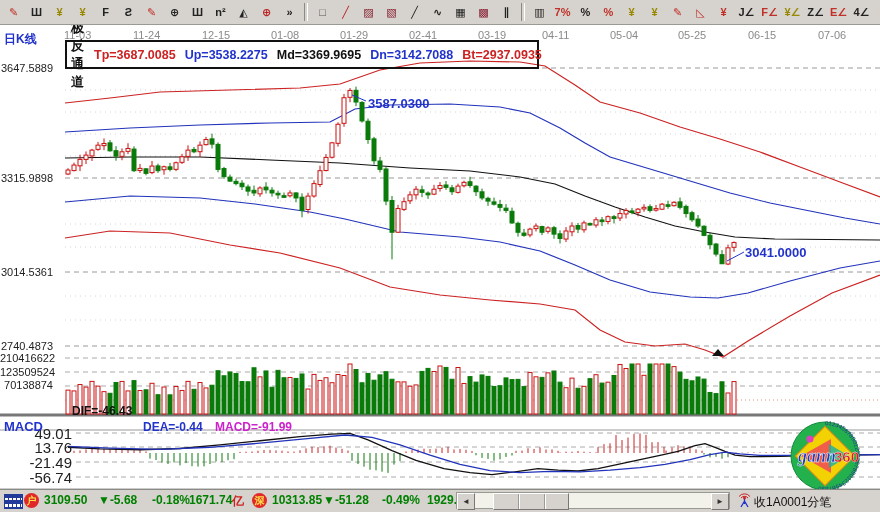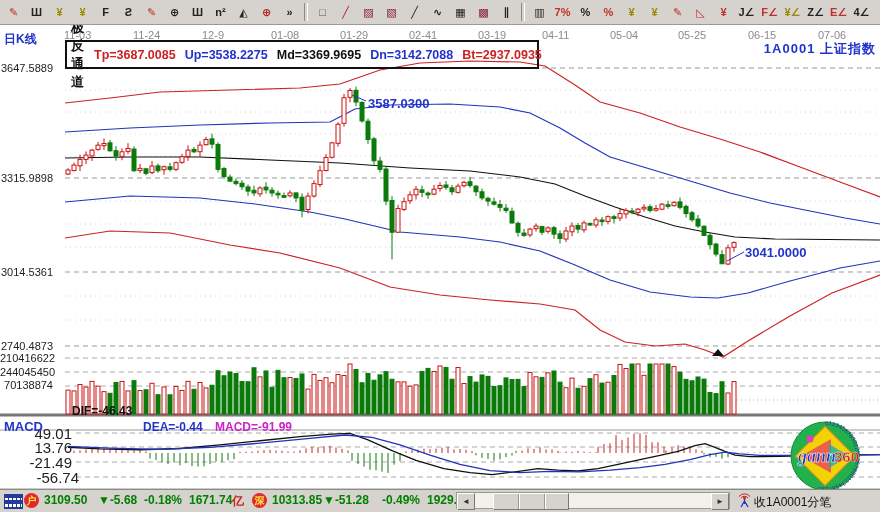--- a/index.html
+++ b/index.html
@@ -613,57 +613,53 @@
         <span style="color: rgb(34, 34, 34);">Z∠</span>
         <span style="color: rgb(192, 48, 40);">E∠</span>
         <span style="color: rgb(34, 34, 34);">4∠</span>
       </div>
   </div>
 
   <div class="lbl kline">日K线</div>
   <div class="dates">
       <span style="left: 64px;">11-03</span>
       <span style="left: 133px;">11-24</span>
-      <span style="left: 202px;">12-9</span>
+      <span style="left: 202px;">12-15</span>
       <span style="left: 271px;">01-08</span>
       <span style="left: 340px;">01-29</span>
       <span style="left: 409px;">02-41</span>
       <span style="left: 478px;">03-19</span>
       <span style="left: 542px;">04-11</span>
       <span style="left: 610px;">05-04</span>
       <span style="left: 678px;">05-25</span>
       <span style="left: 748px;">06-15</span>
       <span style="left: 818px;">07-06</span>
     </div>
-  <div class="lbl symbol-lbl">
-    <span>1A0001</span>
-    <span>上证指数</span>
-  </div>
 
   <div class="chbox">
     <span class="t">极反通道</span>
     <span style="display:contents"><span class="cb-item" style="color: rgb(204, 34, 34);">Tp=3687.0085</span><span class="cb-item" style="color: rgb(34, 51, 204);">Up=3538.2275</span><span class="cb-item" style="color: rgb(17, 17, 17);">Md=3369.9695</span><span class="cb-item" style="color: rgb(34, 51, 204);">Dn=3142.7088</span><span class="cb-item" style="color: rgb(204, 34, 34);">Bt=2937.0935</span></span>
   </div>
 
   <div class="paxis">
       <span style="top: 68px;">3647.5889</span>
       <span style="top: 178px;">3315.9898</span>
       <span style="top: 272px;">3014.5361</span>
       <span style="top: 346px;">2740.4873</span>
     </div>
   <div class="vaxis">
       <span style="top: 358px;">210416622</span>
-      <span style="top: 372px;">244045450</span>
+      <span style="top: 372px;">123509524</span>
       <span style="top: 385px;">70138874</span>
     </div>
   <div class="maxis">
       <span style="top: 433px;">49.01</span>
       <span style="top: 447px;">13.76</span>
       <span style="top: 462px;">-21.49</span>
-      <span style="top: 477px; padding-left: 7px;">-56.74</span>
+      <span style="top: 477px;">-56.74</span>
     </div>
 
   <div class="lbl ann" style="left:368px;top:96px;">3587.0300</div>
   <div class="lbl ann" style="left:745px;top:245px;">3041.0000</div>
 
   <div class="lbl macd-name">MACD</div>
   <div class="lbl macd-dif">DIF=-46.43</div>
   <div class="lbl macd-dea">DEA=-0.44</div>
   <div class="lbl macd-hist">MACD=-91.99</div>
 
@@ -683,21 +679,21 @@
       <text x="9" y="42" font-size="18" font-style="italic" font-weight="bold" font-family="Liberation Serif, DejaVu Serif, serif" fill="#1a3bbf" stroke="#ffffff" stroke-width="0.45">gann</text>
       <text x="45" y="42" font-size="15" font-weight="bold" fill="#e01818" stroke="#ffffff" stroke-width="0.3">360</text>
     </svg>
   </div>
 
   <div class="statusbar">
     <div class="mkt-grid"></div>
     <div class="badge" style="left:24px;">户</div>
     <span class="s" style="left:44px;">3109.50</span>
     <span class="s" style="left:98px;">▼-5.68</span>
-    <span class="s" style="left:144px;">-0.18%</span>
+    <span class="s" style="left:152px;">-0.18%</span>
     <span class="s" style="left:189px;">1671.74</span>
     <span class="s red" style="left:232px;">亿</span>
     <div class="badge" style="left:252px;">深</div>
     <span class="s" style="left:272px;">10313.85</span>
     <span class="s" style="left:323px;">▼-51.28</span>
     <span class="s" style="left:382px;">-0.49%</span>
     <span class="s" style="left:427px;">1929.4</span>
     <div class="hscroll">
       <div class="hs-btn" style="left:0;">◄</div>
       <div class="hs-thumb"></div>

